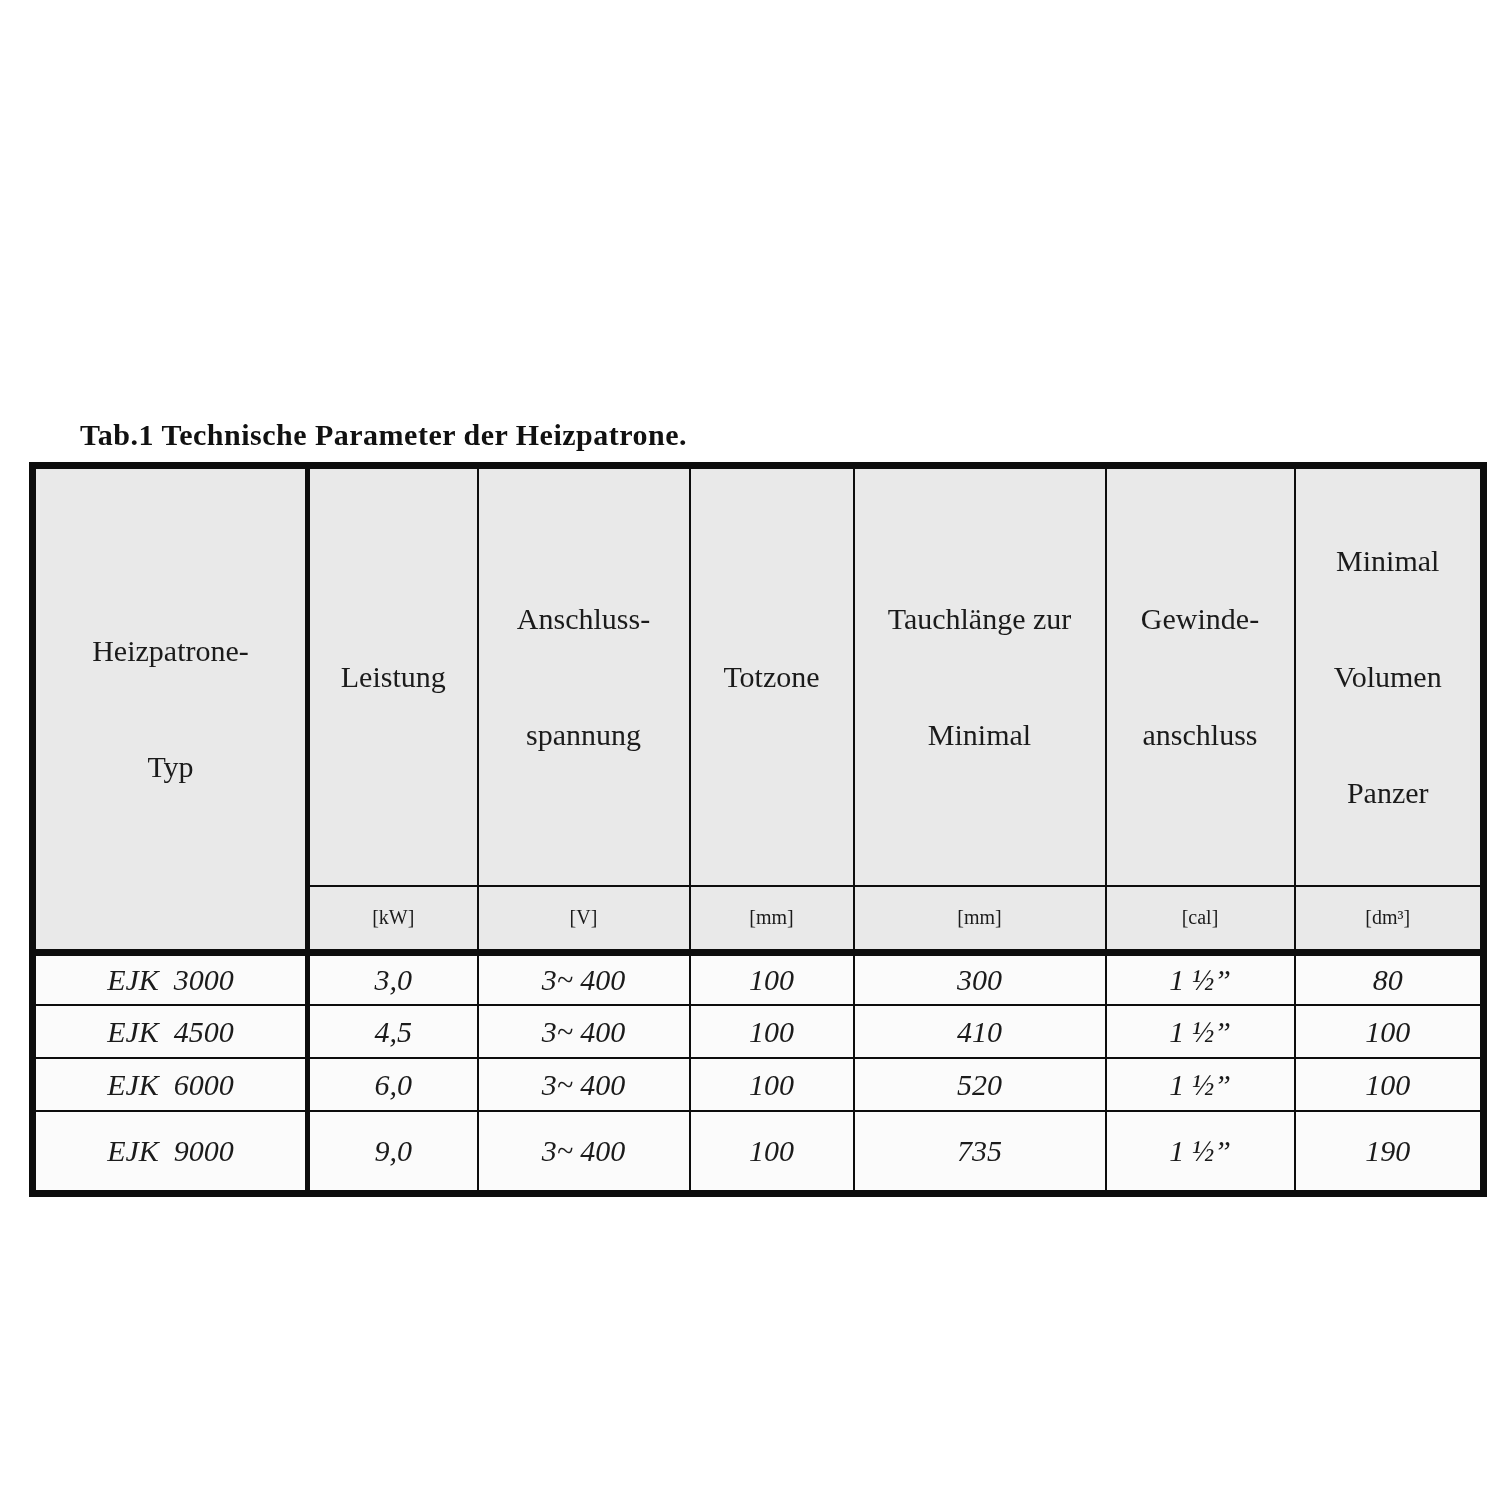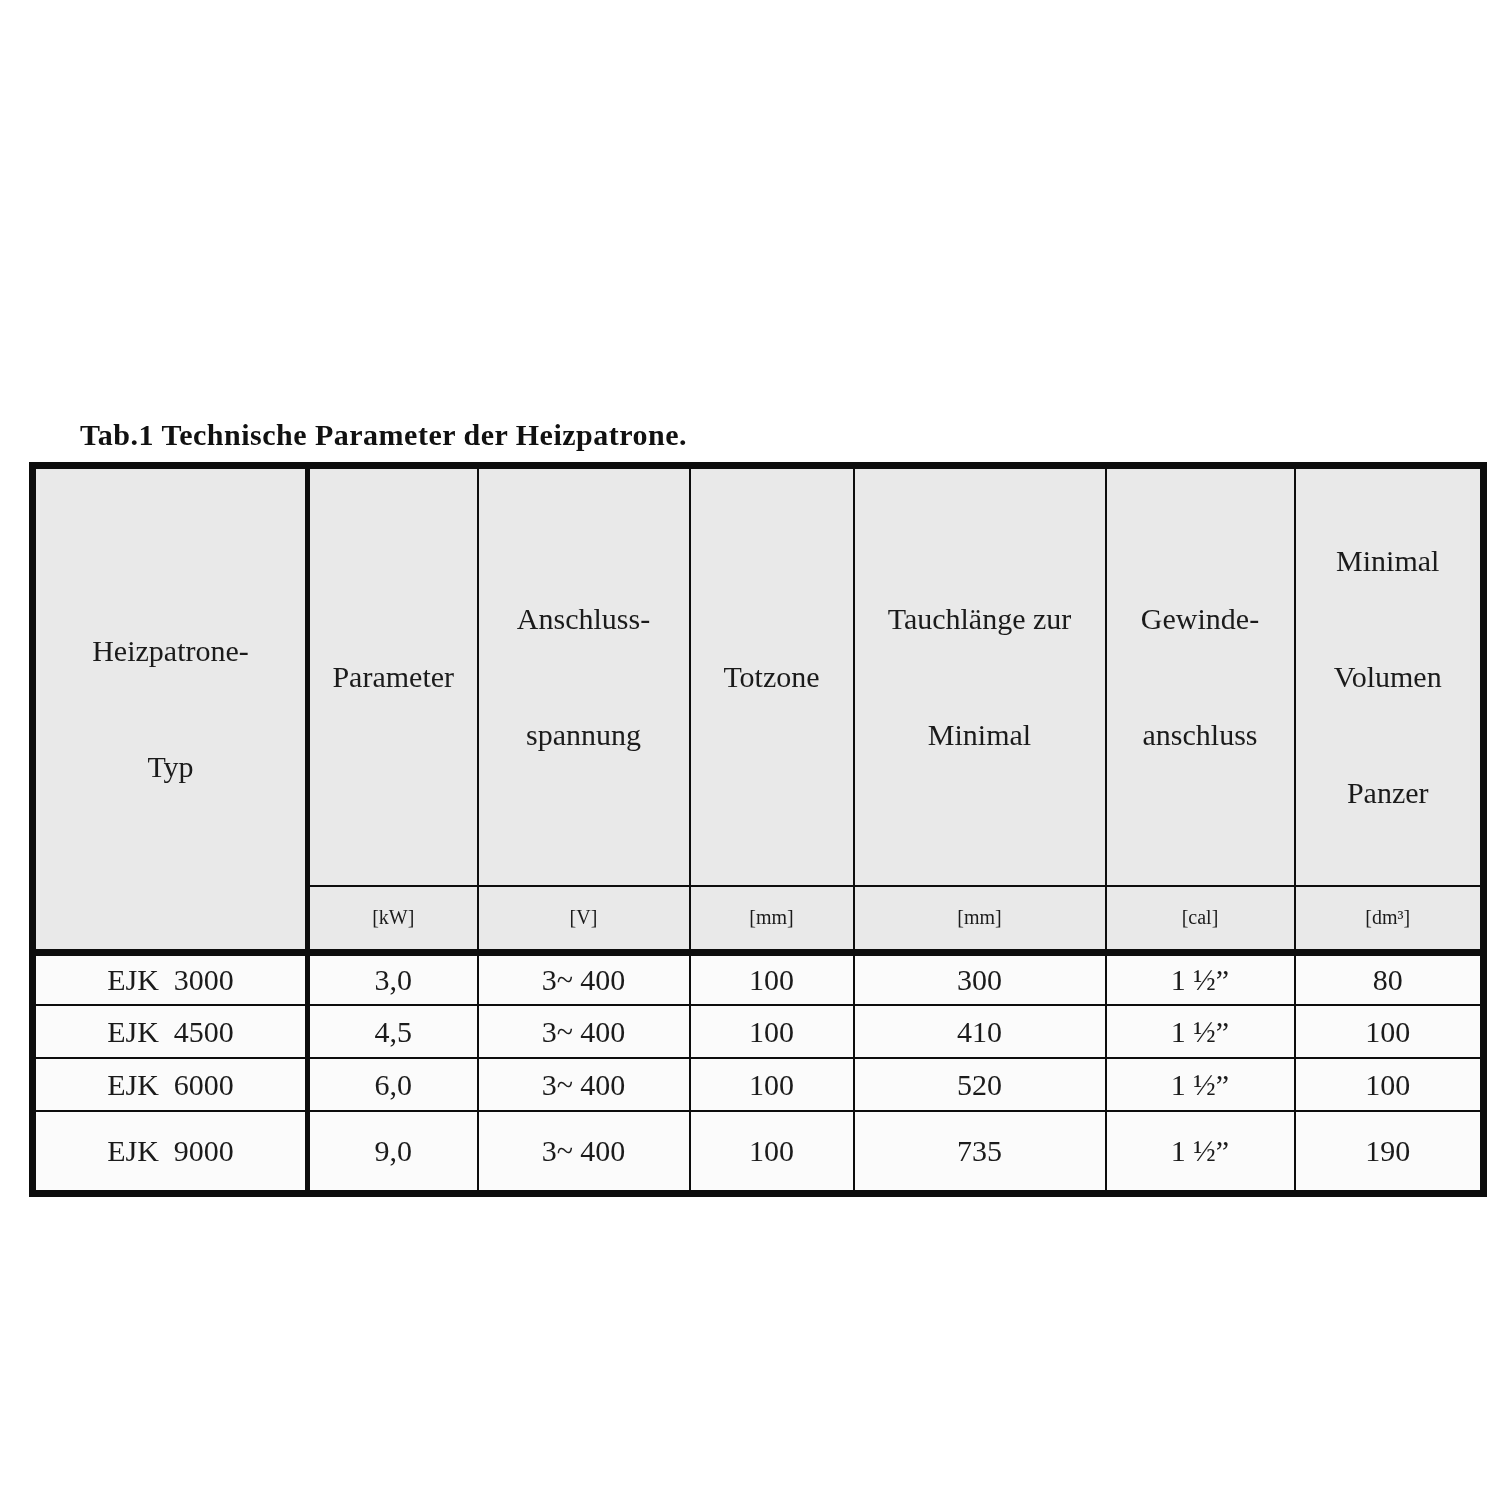--- a/index.html
+++ b/index.html
@@ -47,21 +47,21 @@
     overflow:hidden;
   }
   .datatable th{background:var(--header-bg);}
   .datatable td{background:var(--cell-bg);}
   
   .col-typ{border-right-width:5px !important;}
   
   .hdr-bottom{border-bottom-width:7px !important;}
   tr.names th{height:150px;}
   tr.units th{height:66px;}
-  tbody tr{height:53px;}
+  tbody tr{height:53px;font-style:italic;}
   tbody tr.tall{height:82px;}
   .hline{display:block;line-height:48px;}
   .units th{font-size:20px;}
 </style>
 </head>
 <body>
 
 <div class="page">
 
   <div class="title">Tab.1 Technische Parameter der Heizpatrone.</div>
@@ -76,21 +76,21 @@
       <col style="width:189px">
       <col style="width:189px">
     </colgroup>
     <thead>
       <tr class="names">
         <th rowspan="2" class="col-typ hdr-bottom">
           <span class="hline">Heizpatrone-</span>
           <span class="hline">Typ</span>
         </th>
         <th>
-          <span class="hline">Parameter</span>
+          <span class="hline">Leistung</span>
         </th>
         <th>
           <span class="hline">Anschluss-</span>
           <span class="hline">spannung</span>
         </th>
         <th>
           <span class="hline">Totzone</span>
         </th>
         <th>
           <span class="hline">Tauchlänge zur</span>

